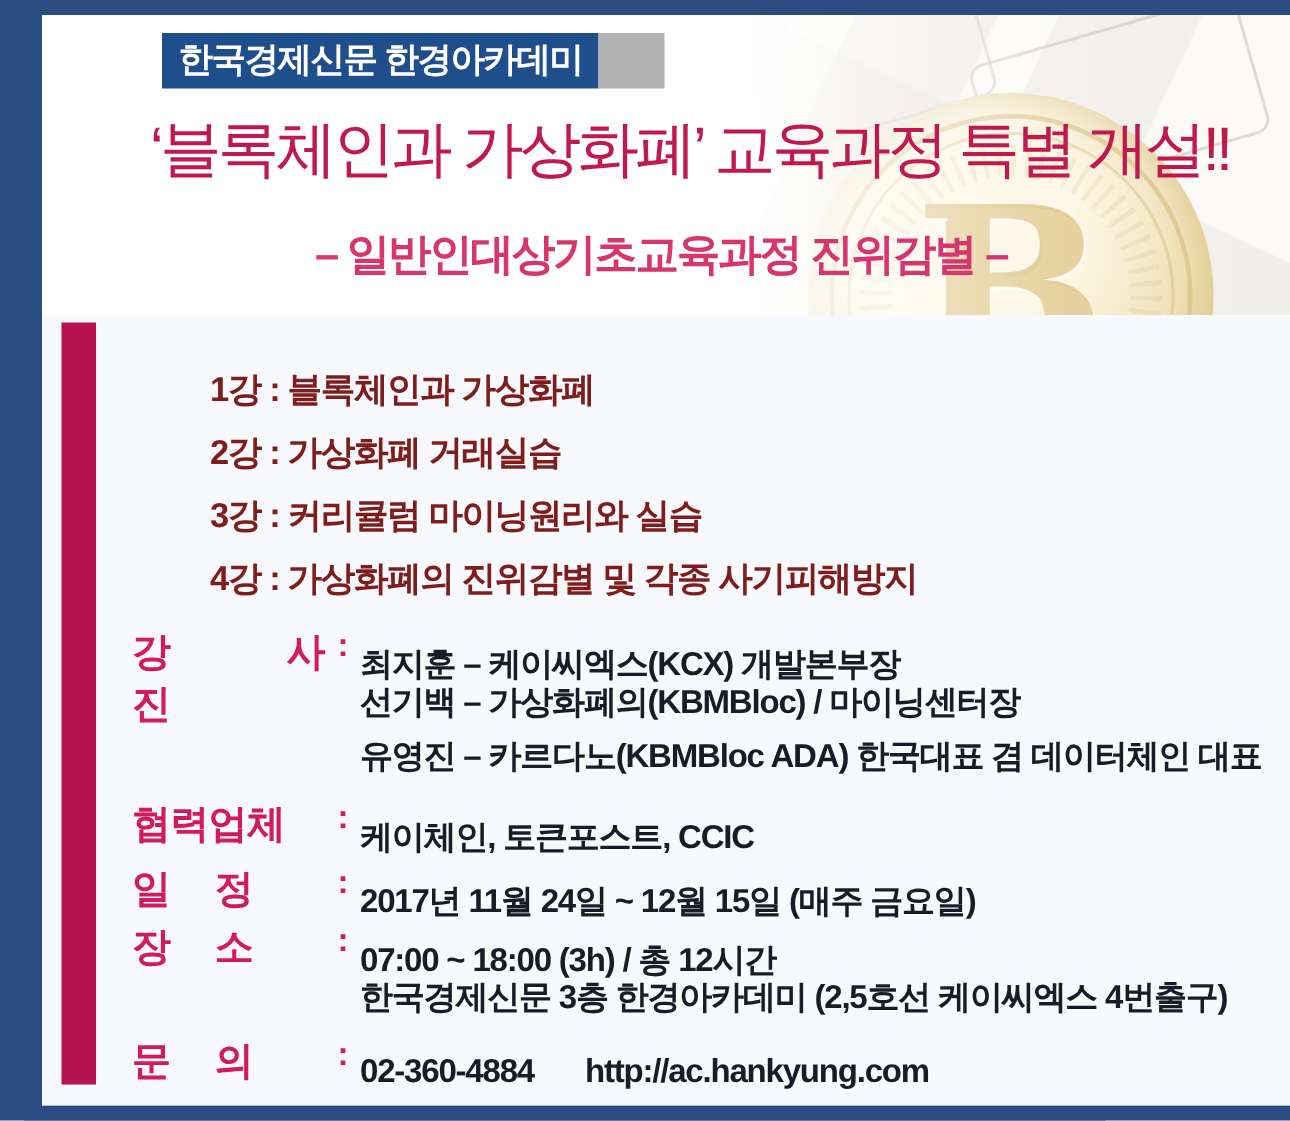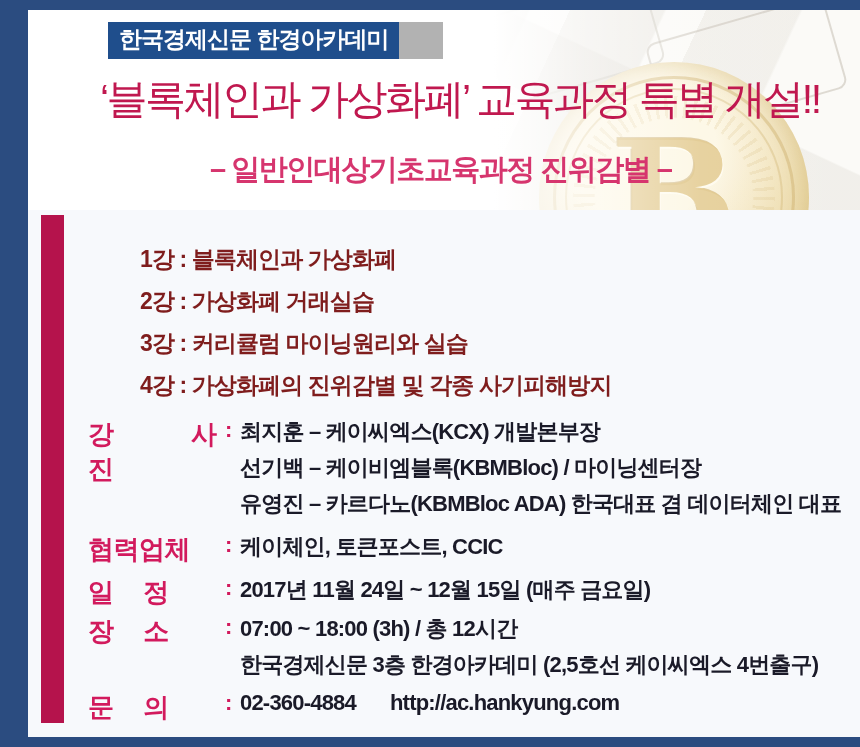--- a/index.html
+++ b/index.html
@@ -127,21 +127,21 @@
     letter-spacing:-0.5px;
   }
   .lbl-wide{letter-spacing:11px;}
   .colon{
     position:absolute;left:197px;
     color:#d21a5d;font-size:22px;font-weight:bold;
   }
   .val{
     position:absolute;left:212px;
     color:#1a1a28;font-size:22px;font-weight:bold;
-    letter-spacing:-0.8px;white-space:nowrap;
+    letter-spacing:-0.8px;white-space:nowrap;margin-top:11px;
   }
   .val2{
     position:absolute;left:212px;
     color:#1a1a28;font-size:22px;font-weight:bold;
     letter-spacing:-0.8px;white-space:nowrap;
   }
   .r-inst{top:207px;}
   .r-inst2{top:243px;}
   .r-inst3{top:279px;}
   .r-part{top:322px;}
@@ -186,21 +186,21 @@
       <div class="lecture l2">2강 : 가상화폐 거래실습</div>
       <div class="lecture l3">3강 : 커리큘럼 마이닝원리와 실습</div>
       <div class="lecture l4">4강 : 가상화폐의 진위감별 및 각종 사기피해방지</div>
 
       <div class="row r-inst">
         <div class="lbl lbl-wide">강 사 진</div>
         <div class="colon">:</div>
         <div class="val">최지훈 – 케이씨엑스(KCX) 개발본부장</div>
       </div>
       <div class="row r-inst2">
-        <div class="val2">선기백 – 케이비엠블록(KBMBloc) / 마이닝센터장</div>
+        <div class="val2">선기백 – 가상화폐의(KBMBloc) / 마이닝센터장</div>
       </div>
       <div class="row r-inst3">
         <div class="val2">유영진 – 카르다노(KBMBloc ADA) 한국대표 겸 데이터체인 대표</div>
       </div>
 
       <div class="row r-part">
         <div class="lbl">협력업체</div>
         <div class="colon">:</div>
         <div class="val">케이체인, 토큰포스트, CCIC</div>
       </div>

